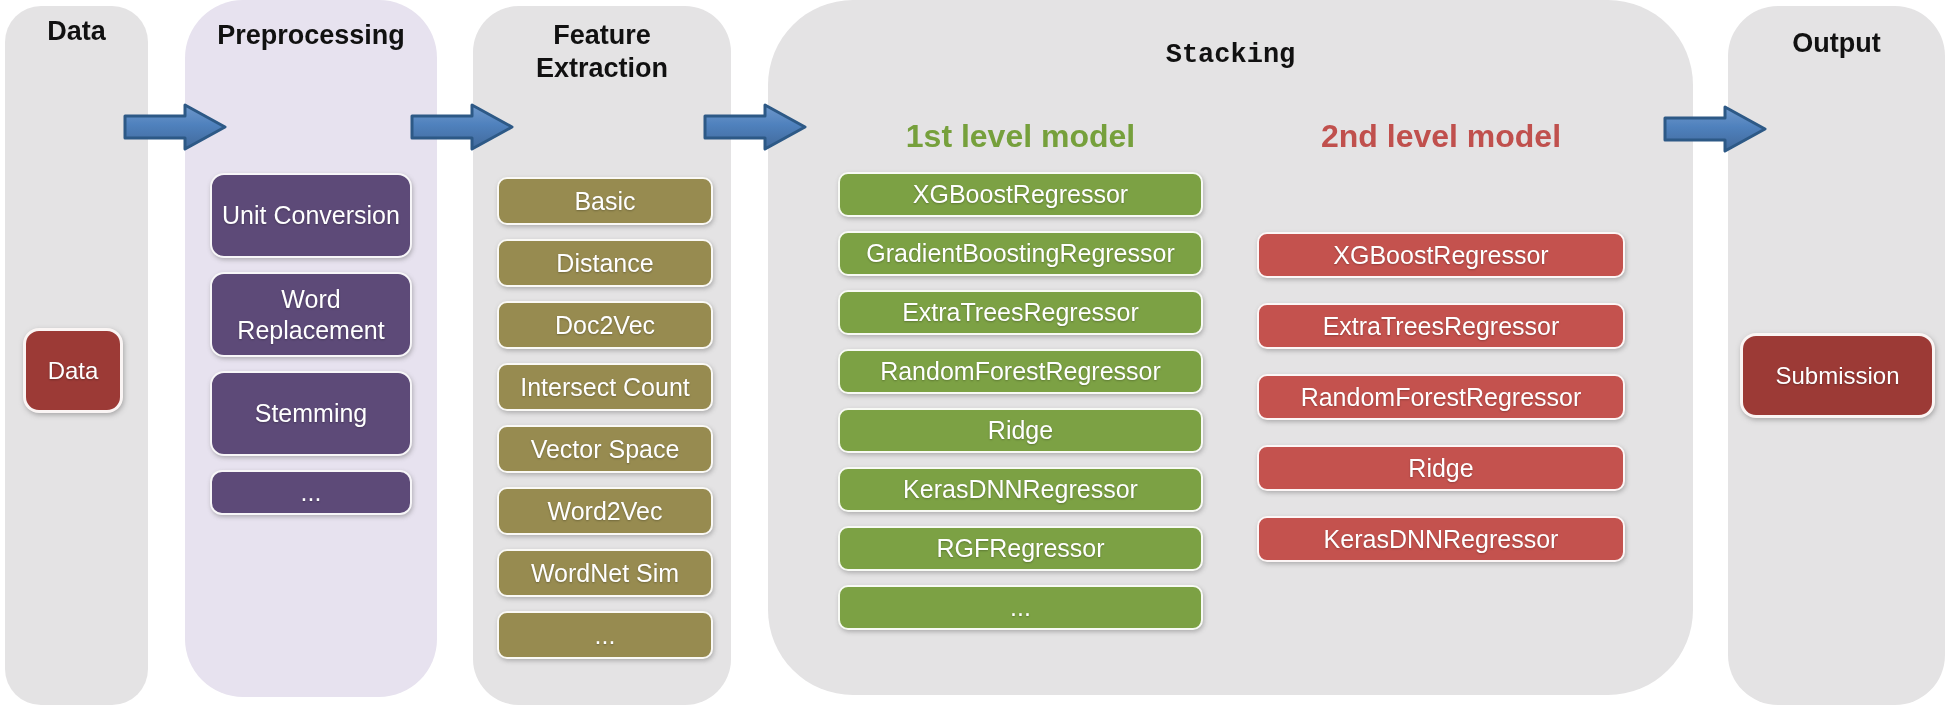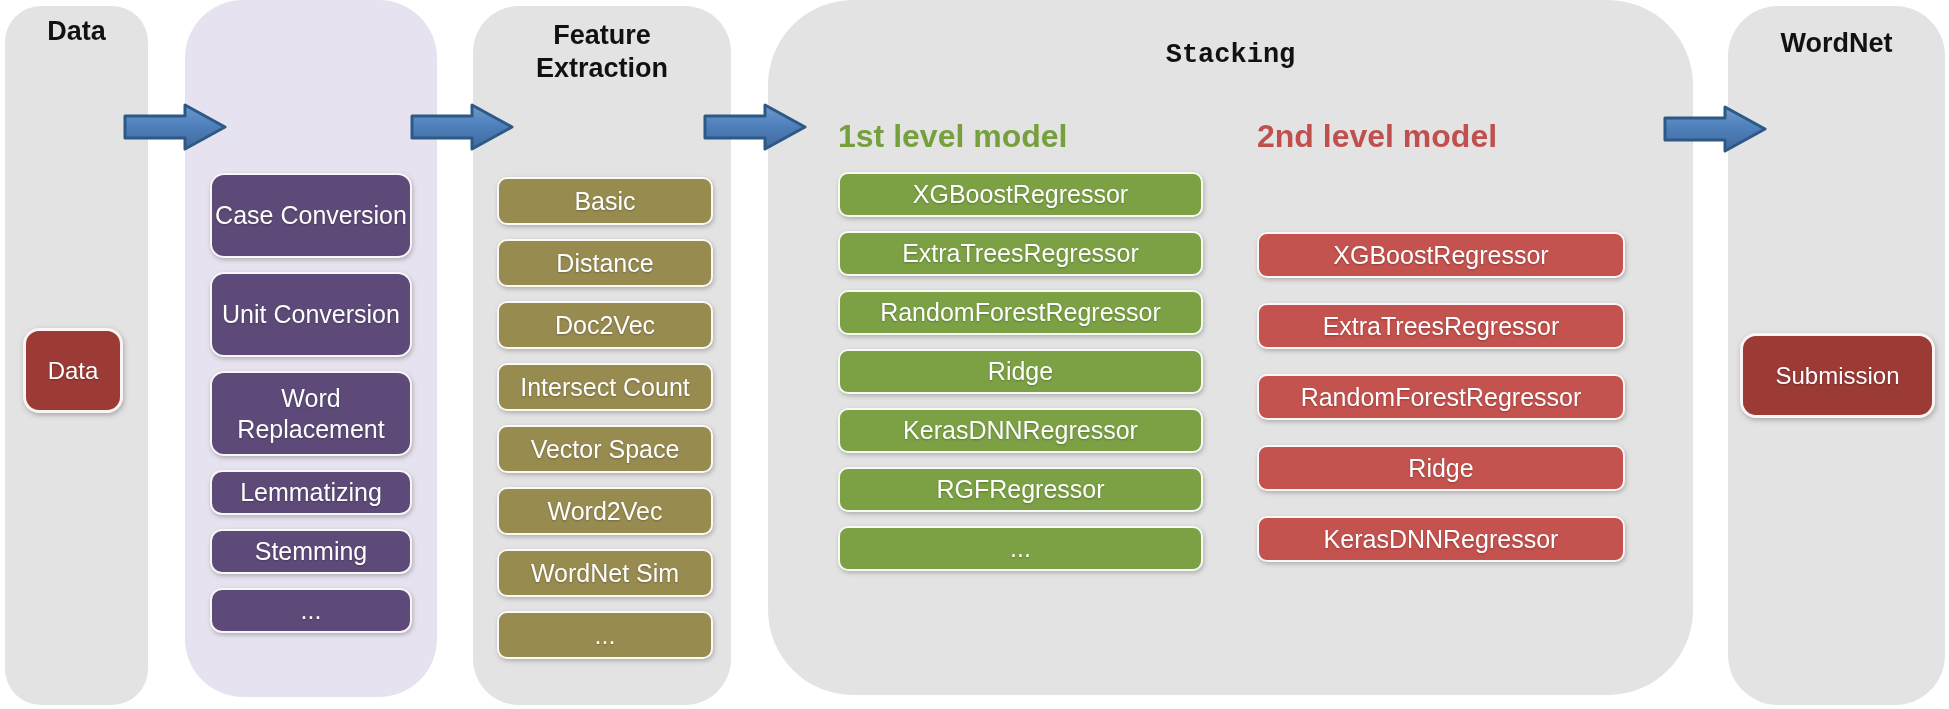--- a/index.html
+++ b/index.html
@@ -29,21 +29,21 @@
   #panel-out{left:1728px;top:6px;width:217px;height:699px;border-radius:50px;}
 
   .panel-title{position:absolute;text-align:center;font-weight:bold;color:#111;
     font-size:27px;line-height:33px;}
   #title-input{left:5px;width:143px;top:15px;}
   #title-pre{left:185px;width:252px;top:19px;}
   #title-fe{left:517px;width:170px;top:19px;}
   #title-stack{left:768px;width:925px;top:39px;font-family:Liberation Mono, monospace;}
   #title-out{left:1728px;width:217px;top:27px;}
 
-  .level-title{position:absolute;top:118px;font-weight:bold;font-size:32px;}
+  .level-title{position:absolute;top:118px;text-align:center;font-weight:bold;font-size:32px;}
   #title-lvl1{left:838px;width:365px;color:var(--green-text);}
   #title-lvl2{left:1257px;width:368px;color:var(--red-text);}
 
   .stack{position:absolute;display:flex;flex-direction:column;}
   .node{display:flex;align-items:center;justify-content:center;text-align:center;
     color:#fff;font-size:25px;line-height:31px;
     border:2px solid rgba(255,255,255,0.95);
     box-shadow:1px 2px 4px rgba(110,110,110,0.45);
     text-shadow:0 1px 2px rgba(0,0,0,0.25);}
   #stack-pre{left:210px;top:173px;width:202px;gap:14px;}
@@ -85,59 +85,59 @@
     </defs>
   </svg>
 
   <div class="panel panel-gray" id="panel-input"></div>
   <div class="panel panel-lavender" id="panel-pre"></div>
   <div class="panel panel-gray" id="panel-fe"></div>
   <div class="panel panel-gray" id="panel-stack"></div>
   <div class="panel panel-gray" id="panel-out"></div>
 
   <div class="panel-title" id="title-input">Data</div>
+  <div class="panel-title" id="title-pre">Preprocessing</div>
   <div class="panel-title" id="title-fe">Feature Extraction</div>
   <div class="panel-title" id="title-stack">Stacking</div>
-  <div class="panel-title" id="title-out">WordNet</div>
+  <div class="panel-title" id="title-out">Output</div>
   <div class="level-title" id="title-lvl1">1st level model</div>
   <div class="level-title" id="title-lvl2">2nd level model</div>
 
   <svg class="arrow" id="arrow-1" viewBox="0 0 105 48">
     <polygon points="2,13 62,13 62,2 102,24 62,46 62,35 2,35" fill="url(#arrowGrad)" stroke="#2D5986" stroke-width="3" stroke-linejoin="round"></polygon>
   </svg>
   <svg class="arrow" id="arrow-2" viewBox="0 0 105 48">
     <polygon points="2,13 62,13 62,2 102,24 62,46 62,35 2,35" fill="url(#arrowGrad)" stroke="#2D5986" stroke-width="3" stroke-linejoin="round"></polygon>
   </svg>
   <svg class="arrow" id="arrow-3" viewBox="0 0 105 48">
     <polygon points="2,13 62,13 62,2 102,24 62,46 62,35 2,35" fill="url(#arrowGrad)" stroke="#2D5986" stroke-width="3" stroke-linejoin="round"></polygon>
   </svg>
   <svg class="arrow" id="arrow-4" viewBox="0 0 105 48">
     <polygon points="2,13 62,13 62,2 102,24 62,46 62,35 2,35" fill="url(#arrowGrad)" stroke="#2D5986" stroke-width="3" stroke-linejoin="round"></polygon>
   </svg>
 
   <div class="stack" id="stack-pre">
-      <div class="node">Case Conversion</div>
       <div class="node">Unit Conversion</div>
       <div class="node">Word Replacement</div>
-      <div class="node">Lemmatizing</div>
       <div class="node">Stemming</div>
       <div class="node">...</div>
     </div>
   <div class="stack" id="stack-fe">
       <div class="node">Basic</div>
       <div class="node">Distance</div>
       <div class="node">Doc2Vec</div>
       <div class="node">Intersect Count</div>
       <div class="node">Vector Space</div>
       <div class="node">Word2Vec</div>
       <div class="node">WordNet Sim</div>
       <div class="node">...</div>
     </div>
   <div class="stack" id="stack-lvl1">
       <div class="node">XGBoostRegressor</div>
+      <div class="node">GradientBoostingRegressor</div>
       <div class="node">ExtraTreesRegressor</div>
       <div class="node">RandomForestRegressor</div>
       <div class="node">Ridge</div>
       <div class="node">KerasDNNRegressor</div>
       <div class="node">RGFRegressor</div>
       <div class="node">...</div>
     </div>
   <div class="stack" id="stack-lvl2">
       <div class="node">XGBoostRegressor</div>
       <div class="node">ExtraTreesRegressor</div>

